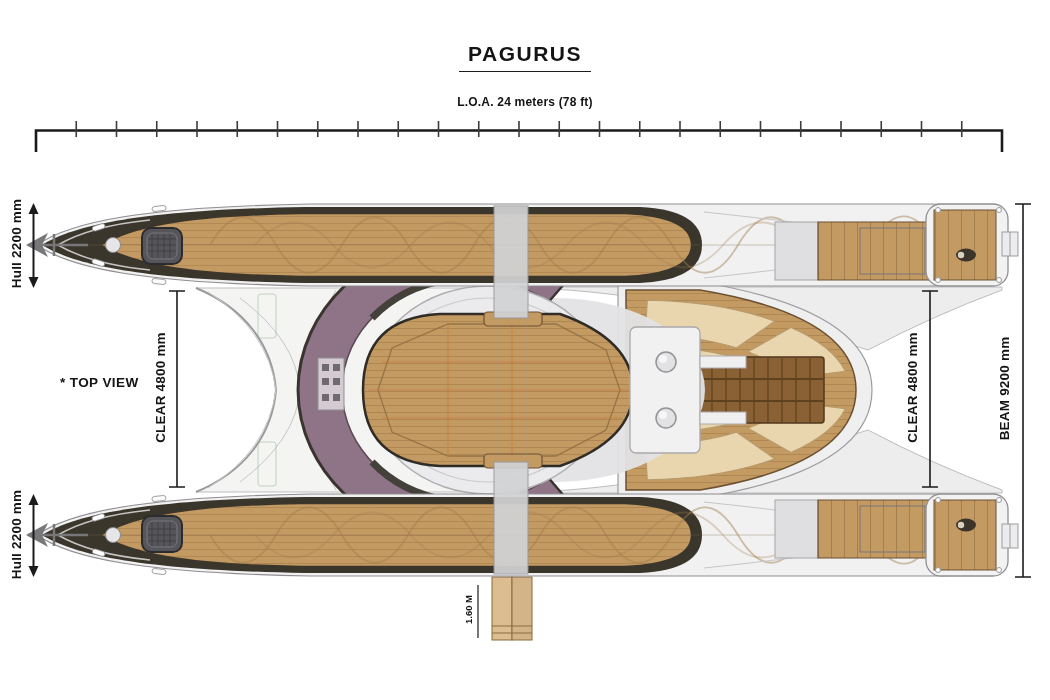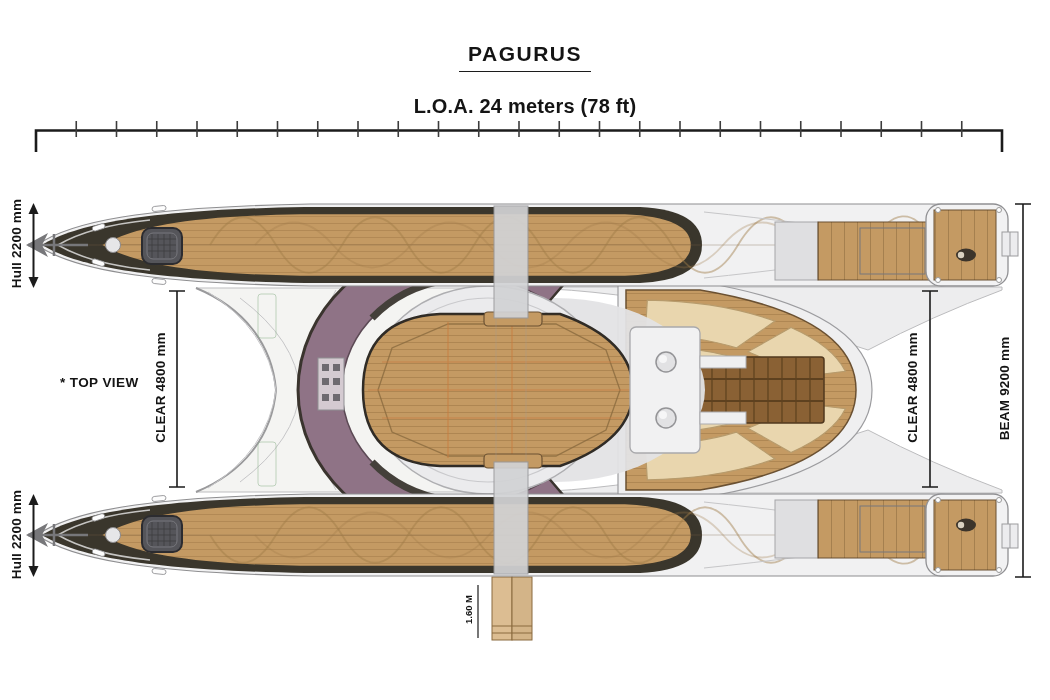--- a/index.html
+++ b/index.html
@@ -6,21 +6,21 @@
   body{width:1050px;height:700px;position:relative;overflow:hidden;
        font-family:"Liberation Sans", sans-serif;color:#141414;}
   #stage{position:absolute;left:0;top:0;width:1050px;height:532px;}
   svg{position:absolute;left:0;top:0;}
 
   
   .center-row{position:absolute;left:0;width:1050px;text-align:center;}
   #title-row{top:42px;}
   #title-row span{display:inline-block;font-size:21px;font-weight:600;letter-spacing:1.5px;
                   border-bottom:1.6px solid #1c1c1c;padding:0 9px 5px 9px;}
-  #loa-row{top:95px;font-size:20px;font-weight:600;letter-spacing:.2px;}
+  #loa-row{top:95px;font-size:12px;font-weight:600;letter-spacing:.2px;}
   .vlabel{position:absolute;width:140px;text-align:center;transform:rotate(-90deg);
           font-weight:600;font-size:13.5px;letter-spacing:.2px;white-space:nowrap;}
   .vlabel-sm{position:absolute;width:70px;text-align:center;transform:rotate(-90deg);
           font-weight:600;font-size:9.5px;white-space:nowrap;}
   #lbl-hull-top{left:-54px;top:236px;}
   #lbl-hull-bottom{left:-54px;top:527px;}
   #lbl-clear-left{left:90px;top:380px;}
   #lbl-clear-right{left:842px;top:380px;}
   #lbl-beam{left:934px;top:381px;}
   #lbl-gangway{left:433px;top:604px;}

